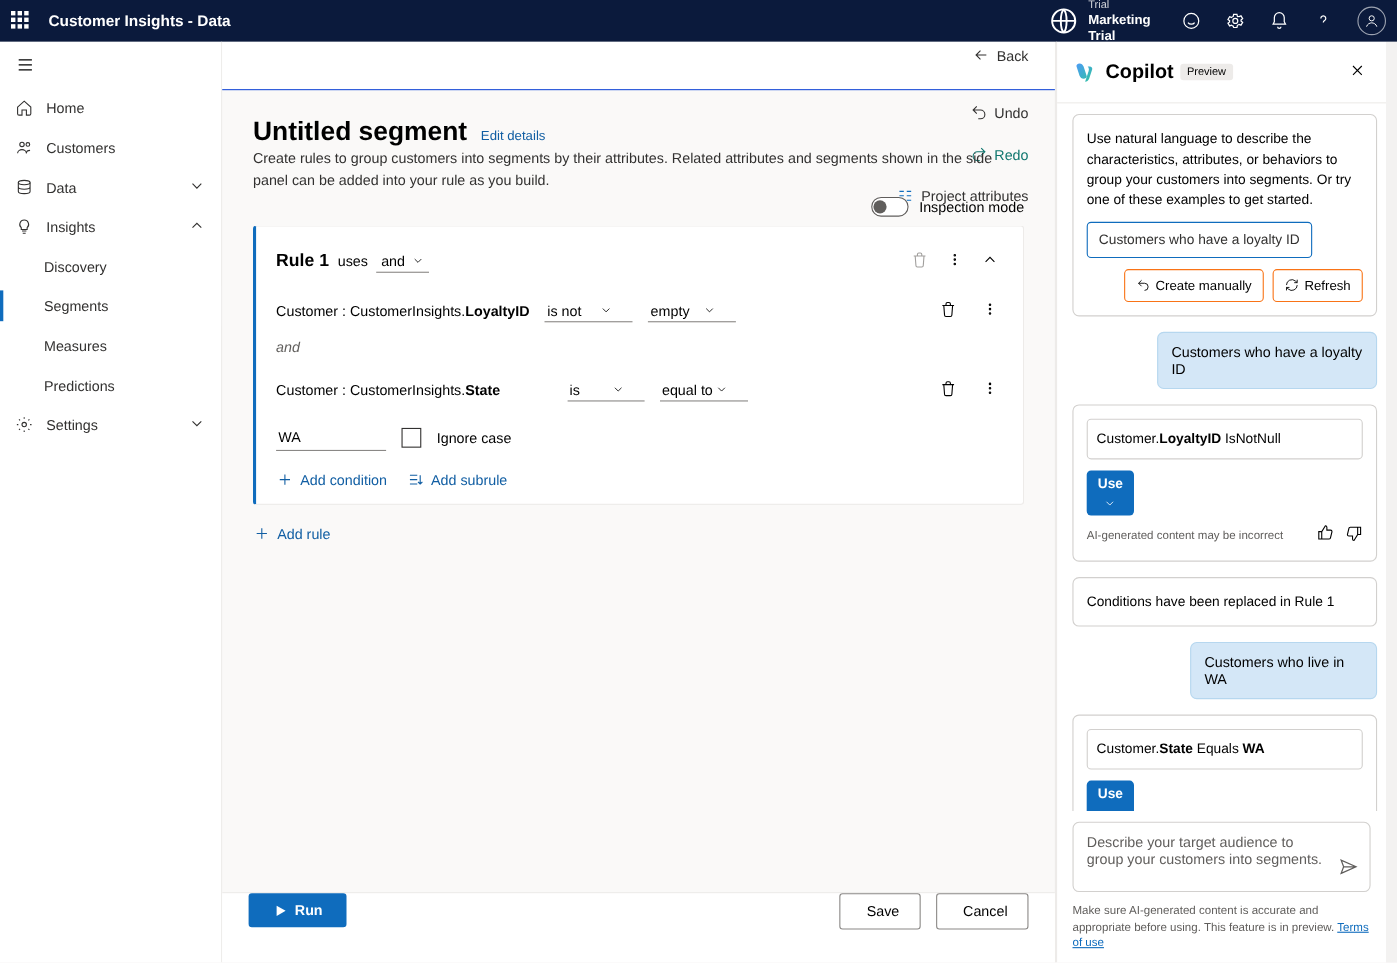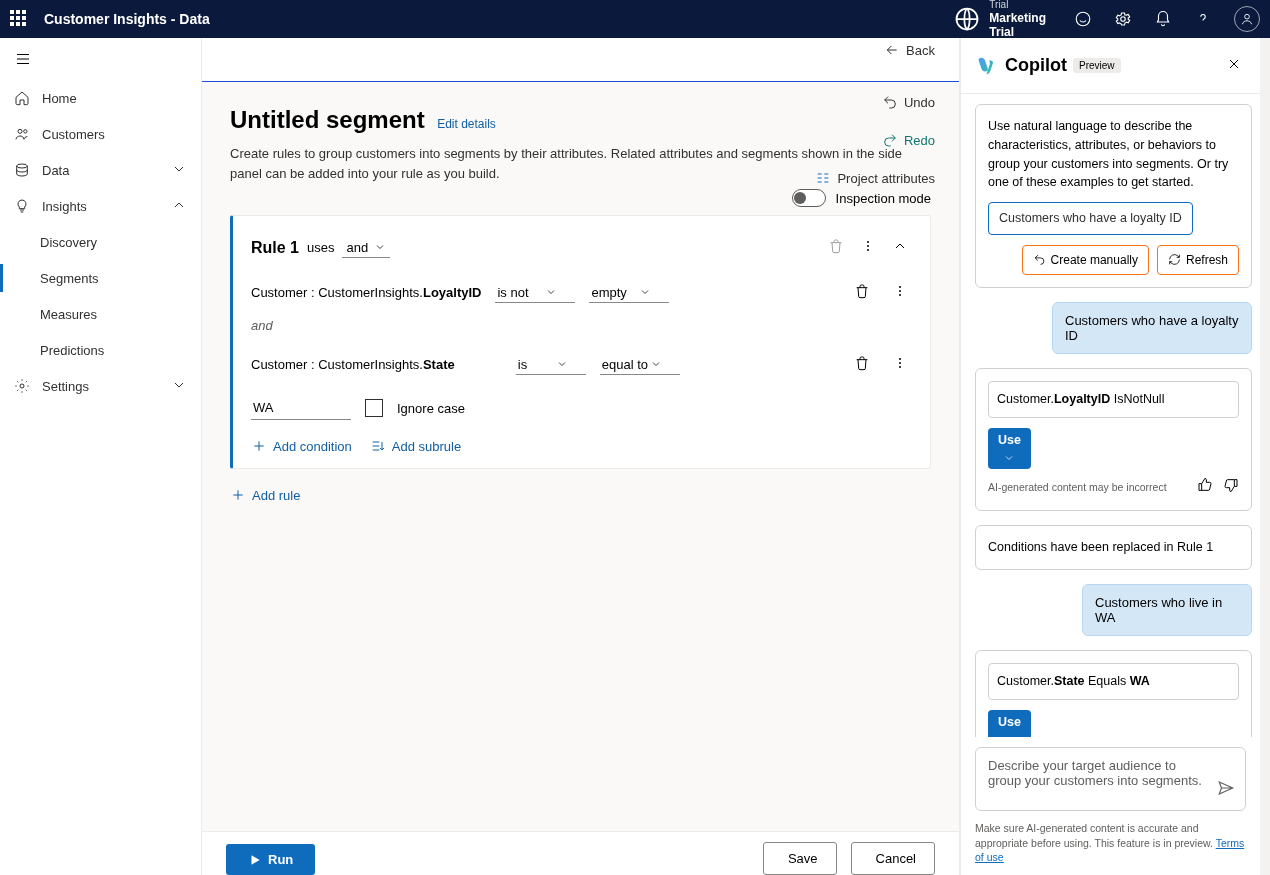--- a/index.html
+++ b/index.html
@@ -37,21 +37,21 @@
 .content { flex:1; display:flex; flex-direction:column; min-width:0; border-right:1px solid #edebe9;}
 .toolbar { height:44px; border-bottom:1px solid #1d4ed8; display:flex; align-items:flex-end; gap:14px; padding:0 18px; background:#fff;flex-direction:column;}
 .tb-btn { display:flex; align-items:center; gap:6px; font-size:13px; color:#323130; cursor:pointer; background:none; border:none; padding:4px 6px;}
 .tb-btn.disabled { color:#0f766e; cursor:default; }
 .tb-btn svg{width:16px;height:16px;}
 .tb-sep { width:1px; height:20px; background:#d2d0ce; margin:0 2px;}
 
 .page-body { flex:1; overflow:auto; padding: 24px 28px 0 28px; }
 .page-title { font-size:24px; font-weight:600; display:inline-block; margin-right:8px; }
 .edit-link { color:#115ea3; font-size:12px; cursor:pointer;}
-.page-desc { font-size:13px; color:#323130; margin-top:10px; max-width:700px; line-height:1.5;}
+.page-desc { font-size:13px; color:#323130; max-width:700px; line-height:1.5;}
 .inspect-row { display:flex; justify-content:flex-end; align-items:center; gap:10px; margin-top:6px; font-size:13px;}
 .toggle { width:34px; height:18px; border:1px solid #605e5c; border-radius:10px; display:flex; align-items:center; padding:1px; cursor:pointer; background:#fff;}
 .toggle .knob{ width:12px;height:12px;border-radius:50%;background:#605e5c;}
 
 .rule-card { border:1px solid #edebe9; border-left:3px solid #0f6cbd; border-radius:3px; background:#fff; margin-top:8px; padding:18px 18px 14px 18px;}
 .rule-head { display:flex; align-items:center; gap:8px;}
 .rule-head h2{font-size:16px; font-weight:600;}
 .uses{font-size:13px;color:#000000;}
 .and-pill{ font-size:13px; border-bottom:1px solid #8a8886; padding:2px 4px; display:flex; align-items:center; gap:6px; cursor:pointer;}
 .rule-head .spacer{flex:1;}
@@ -71,21 +71,21 @@
 .chk{width:18px;height:18px;border:1px solid #323130; cursor:pointer;}
 .chk-label{font-size:13px;}
 
 .rule-actions{ display:flex; gap:18px; margin-top:18px;}
 .link-btn{display:flex;align-items:center;gap:6px;background:none;border:none;color:#115ea3;font-size:13px;cursor:pointer;}
 .link-btn svg{width:16px;height:16px;}
 
 .add-rule{margin-top:18px;}
 
 
-.footer{ height:44px; background:#fff; border-top:1px solid #edebe9; display:flex; align-items:flex-end; padding:0 24px; gap:14px;}
+.footer{ height:64px; background:#fff; border-top:1px solid #edebe9; display:flex; align-items:flex-start; padding:0 24px; gap:14px;}
 .btn-primary{ background:#0f6cbd; color:#fff; border:none; padding:8px 22px; border-radius:3px; display:flex; align-items:center; gap:6px; font-size:13px; font-weight:600; cursor:pointer;}
 .btn-primary svg{width:14px;height:14px;}
 .btn-secondary{ background:#fff; border:1px solid #8a8886; padding:8px 18px; border-radius:3px; display:flex; align-items:center; gap:6px; font-size:13px; cursor:pointer;}
 .footer .spacer{flex:1;}
 
 
 .copilot{ width:300px; background:#fff; display:flex; flex-direction:column; border-left:1px solid #edebe9;}
 .cop-head{ height:56px; display:flex; align-items:center; padding:0 14px; border-bottom:1px solid #edebe9;}
 .cop-logo{ width:22px; height:22px; margin-right:8px; }
 .cop-title{ font-size:18px; font-weight:600; }

